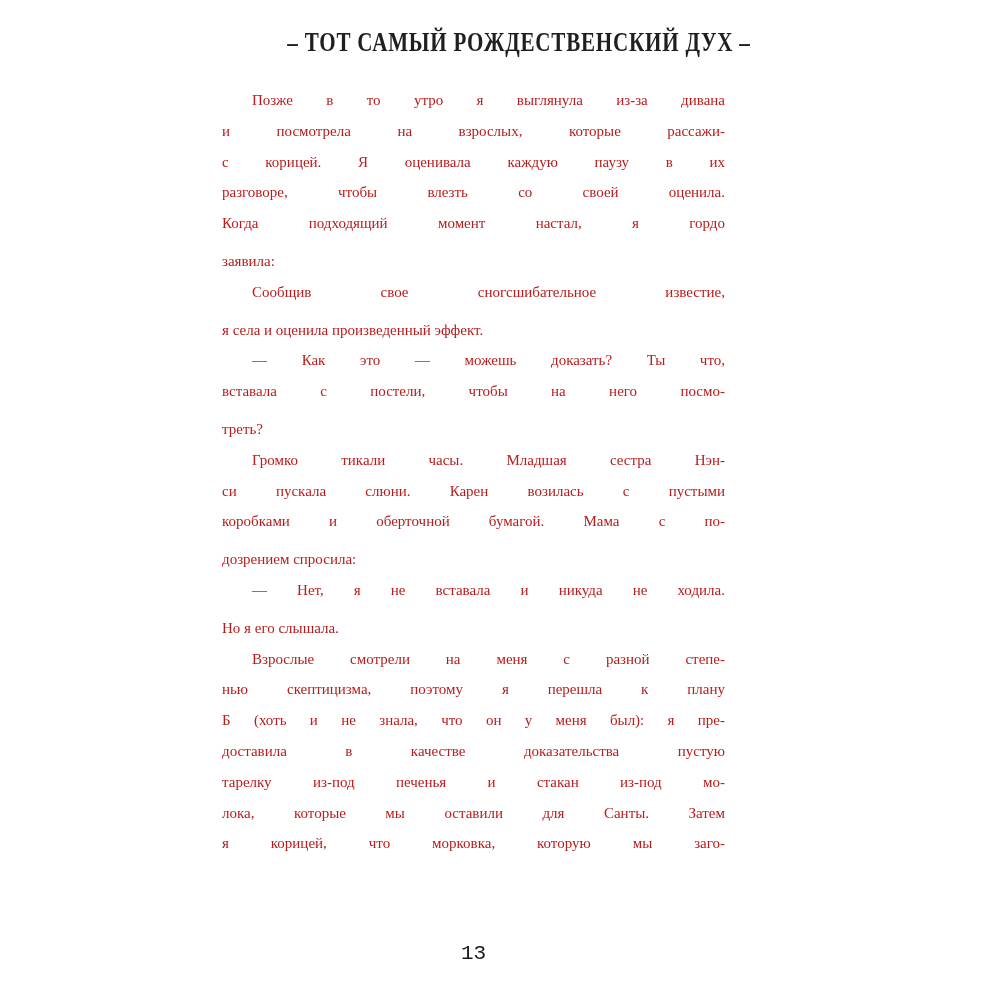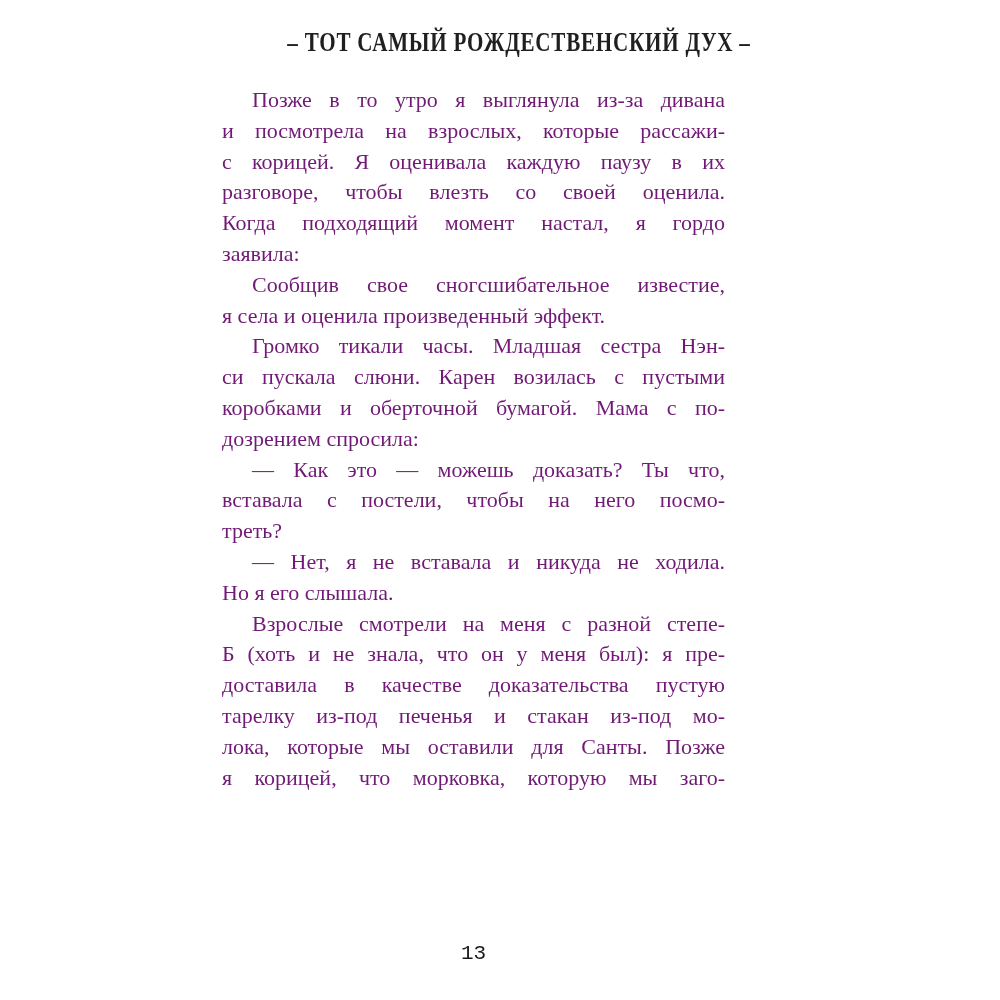--- a/index.html
+++ b/index.html
@@ -38,31 +38,32 @@
     position: absolute;
     top: 85px;
     left: 222px;
     width: 503px;
   }
   .paragraph {
     margin: 0;
     padding: 0;
   }
   .line {
-    font-size: 22px;
+    font-size: 15px;
     line-height: 30.8px;
     text-align: justify;
     text-align-last: justify;
-    color: #701a75;
+    color: #b91c1c;
   }
   .line.para-first {
     text-indent: 30px;
   }
   .line.para-last {
     text-align-last: left;
+    margin-top: 7px;
   }
   .page-number {
     position: absolute;
     top: 942px;
     left: 222px;
     width: 503px;
     text-align: center;
     font-family: Liberation Mono, monospace;
     font-size: 21px;
     color: #1a1a1a;
@@ -88,43 +89,44 @@
       <div class="line para-last">заявила:</div>
     </div>
 
 
     <div class="paragraph">
       <div class="line para-first">Сообщив свое сногсшибательное известие,</div>
       <div class="line para-last">я села и оценила произведенный эффект.</div>
     </div>
 
     <div class="paragraph">
+      <div class="line para-first">— Как это — можешь доказать? Ты что,</div>
+      <div class="line">вставала с постели, чтобы на него посмо-</div>
+      <div class="line para-last">треть?</div>
+    </div>
+
+    <div class="paragraph">
       <div class="line para-first">Громко тикали часы. Младшая сестра Нэн-</div>
       <div class="line">си пускала слюни. Карен возилась с пустыми</div>
       <div class="line">коробками и оберточной бумагой. Мама с по-</div>
       <div class="line para-last">дозрением спросила:</div>
-    </div>
-
-    <div class="paragraph">
-      <div class="line para-first">— Как это — можешь доказать? Ты что,</div>
-      <div class="line">вставала с постели, чтобы на него посмо-</div>
-      <div class="line para-last">треть?</div>
     </div>
 
     <div class="paragraph">
       <div class="line para-first">— Нет, я не вставала и никуда не ходила.</div>
       <div class="line para-last">Но я его слышала.</div>
     </div>
 
     <div class="paragraph">
       <div class="line para-first">Взрослые смотрели на меня с разной степе-</div>
+      <div class="line">нью скептицизма, поэтому я перешла к плану</div>
       <div class="line">Б (хоть и не знала, что он у меня был): я пре-</div>
       <div class="line">доставила в качестве доказательства пустую</div>
       <div class="line">тарелку из-под печенья и стакан из-под мо-</div>
-      <div class="line">лока, которые мы оставили для Санты. Позже</div>
+      <div class="line">лока, которые мы оставили для Санты. Затем</div>
       <div class="line">я корицей, что морковка, которую мы заго-</div>
     </div>
 
   </div>
 
   <div class="page-number">13</div>
 
 </div>
 
 </body></html>

